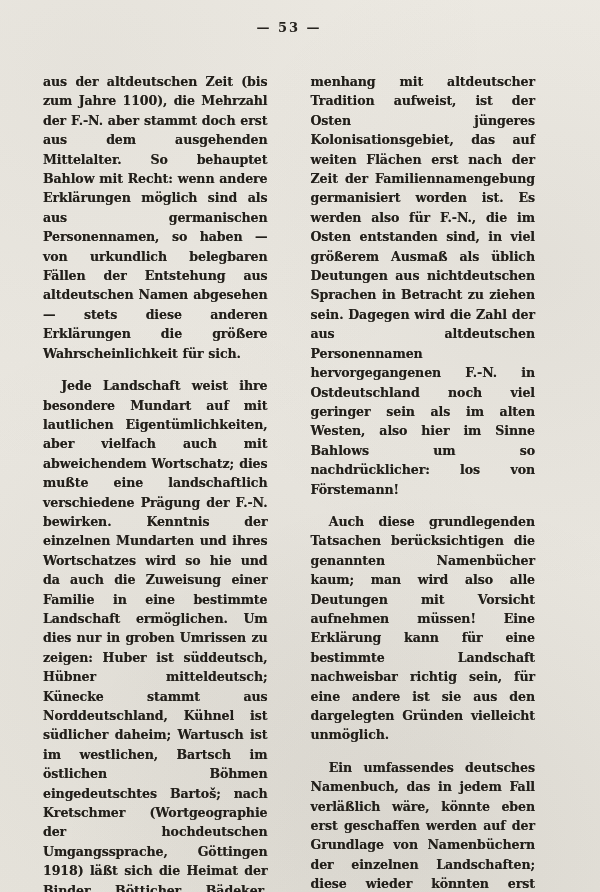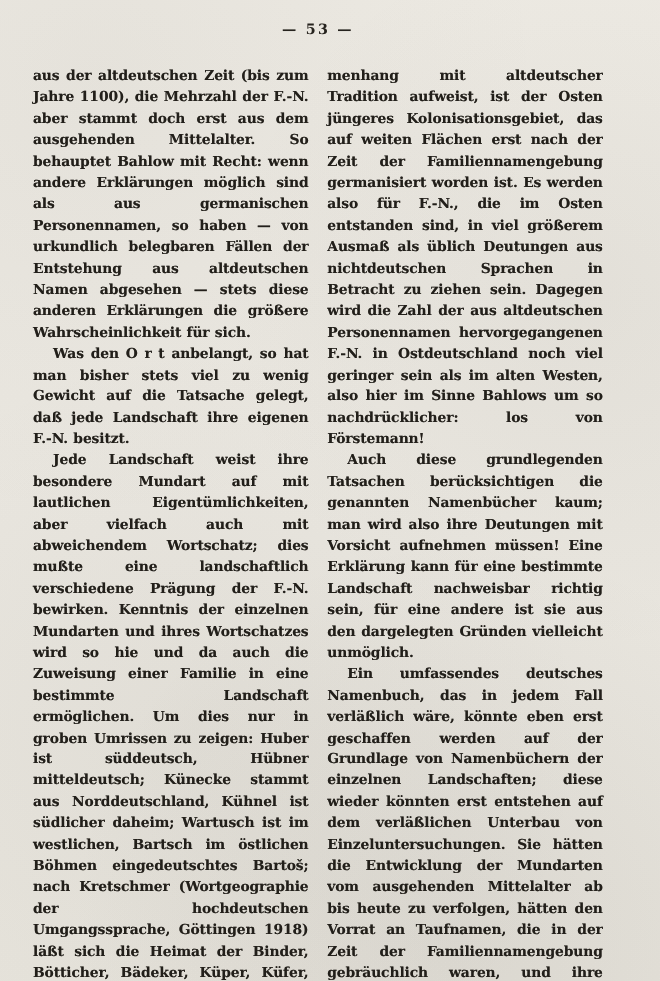--- a/index.html
+++ b/index.html
@@ -35,21 +35,21 @@
   }
   .columns {
     display: flex;
     gap: 17px;
   }
   .column {
     flex: 1 1 0;
     min-width: 0;
   }
   p.para {
-    margin: 0;
+    margin: 13px;
     text-align: justify;
     font-size: 12.6px;
     line-height: 19.4px;
     font-weight: bold;
     color: #221f1a;
     letter-spacing: -0.1px;
     word-spacing: 0.5px;
     text-shadow: 0 0 0.5px rgba(30,27,22,0.55);
   }
   p.para.indent {
@@ -57,22 +57,21 @@
   }
 </style>
 </head>
 <body>
 
 <div class="page">
   <div class="page-number">— 53 —</div>
   <div class="columns">
     <div class="column">
         <p class="para">aus der altdeutschen Zeit (bis zum Jahre 1100), die Mehrzahl der F.-N. aber stammt doch erst aus dem ausgehenden Mittelalter. So behauptet Bahlow mit Recht: wenn andere Erklärungen möglich sind als aus germanischen Personennamen, so haben — von urkundlich belegbaren Fällen der Entstehung aus altdeutschen Namen abgesehen — stets diese anderen Erklärungen die größere Wahrscheinlichkeit für sich.</p>
-        <p class="para indent">Was den O r t anbelangt, so hat man bisher stets viel zu wenig Gewicht auf die Tatsache gelegt, daß jede Landschaft ihre eigenen F.-N. besitzt.</p>
         <p class="para indent">Jede Landschaft weist ihre besondere Mundart auf mit lautlichen Eigentümlichkeiten, aber vielfach auch mit abweichendem Wortschatz; dies mußte eine landschaftlich verschiedene Prägung der F.-N. bewirken. Kenntnis der einzelnen Mundarten und ihres Wortschatzes wird so hie und da auch die Zuweisung einer Familie in eine bestimmte Landschaft ermöglichen. Um dies nur in groben Umrissen zu zeigen: Huber ist süddeutsch, Hübner mitteldeutsch; Künecke stammt aus Norddeutschland, Kühnel ist südlicher daheim; Wartusch ist im westlichen, Bartsch im östlichen Böhmen eingedeutschtes Bartoš; nach Kretschmer (Wortgeographie der hochdeutschen Umgangssprache, Göttingen 1918) läßt sich die Heimat der Binder, Bötticher, Bädeker, Küper, Küfer, Kübler, Büttner oder Bittner, Fäßler, Schäffler ziemlich genau feststellen, für den heutigen Sprachgebrauch wenigstens.</p>
       </div>
     <div class="column">
         <p class="para">menhang mit altdeutscher Tradition aufweist, ist der Osten jüngeres Kolonisationsgebiet, das auf weiten Flächen erst nach der Zeit der Familiennamengebung germanisiert worden ist. Es werden also für F.-N., die im Osten entstanden sind, in viel größerem Ausmaß als üblich Deutungen aus nichtdeutschen Sprachen in Betracht zu ziehen sein. Dagegen wird die Zahl der aus altdeutschen Personennamen hervorgegangenen F.-N. in Ostdeutschland noch viel geringer sein als im alten Westen, also hier im Sinne Bahlows um so nachdrücklicher: los von Förstemann!</p>
-        <p class="para indent">Auch diese grundlegenden Tatsachen berücksichtigen die genannten Namenbücher kaum; man wird also ihre Deutungen mit Vorsicht aufnehmen müssen! Eine Erklärung kann für eine bestimmte Landschaft nachweisbar richtig sein, für eine andere ist sie aus den dargelegten Gründen vielleicht unmöglich.</p>
+        <p class="para indent">Auch diese grundlegenden Tatsachen berücksichtigen die genannten Namenbücher kaum; man wird also alle Deutungen mit Vorsicht aufnehmen müssen! Eine Erklärung kann für eine bestimmte Landschaft nachweisbar richtig sein, für eine andere ist sie aus den dargelegten Gründen vielleicht unmöglich.</p>
         <p class="para indent">Ein umfassendes deutsches Namenbuch, das in jedem Fall verläßlich wäre, könnte eben erst geschaffen werden auf der Grundlage von Namenbüchern der einzelnen Landschaften; diese wieder könnten erst entstehen auf dem verläßlichen Unterbau von Einzeluntersuchungen. Sie hätten die Entwicklung der Mundarten vom ausgehenden Mittelalter ab bis heute zu verfolgen, hätten den Vorrat an Taufnamen, die in der Zeit der Familiennamengebung gebräuchlich waren, und ihre üblichen Gebrauchsformen für die einzelnen Gebiete festzustellen, müßten sich mit volkskundlichen Tatsachen jener Zeit befassen, müßten dartun, inwieweit eine Gegend damals deutscher Kulturboden oder in mehr oder weniger fortgeschrittenem Germanisierungszustande war, hätten volks- oder schreiberetymologische Umwandlungen und andere Veränderungen in späterer Zeit nachzuweisen, müßten also alle verfügbaren Urkunden auch einmal von solchen Gesichtspunkten aus durchforschen. Methodisch richtungwei-</p>
       </div>
   </div>
 </div>
 
 </body></html>

